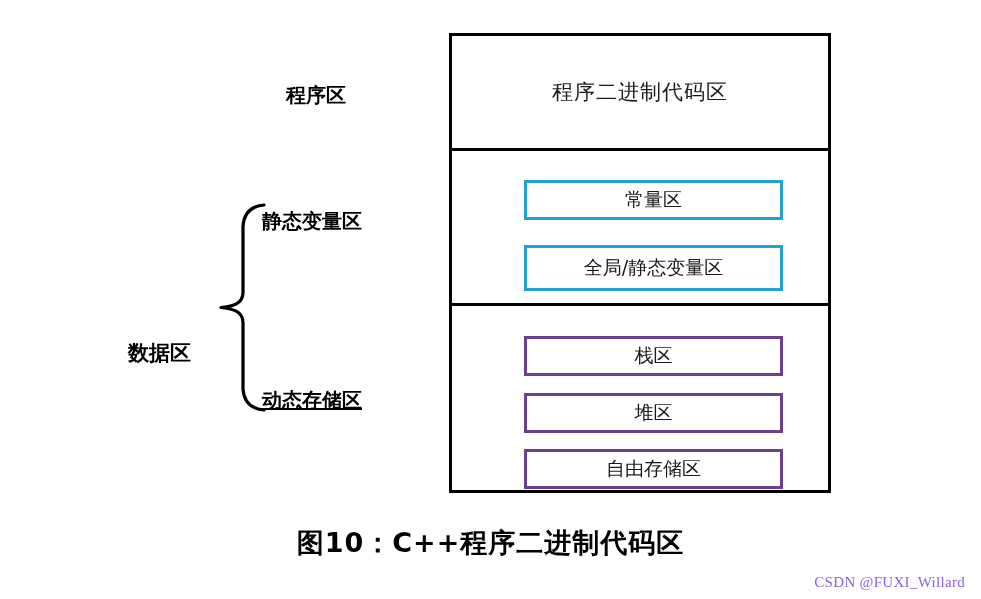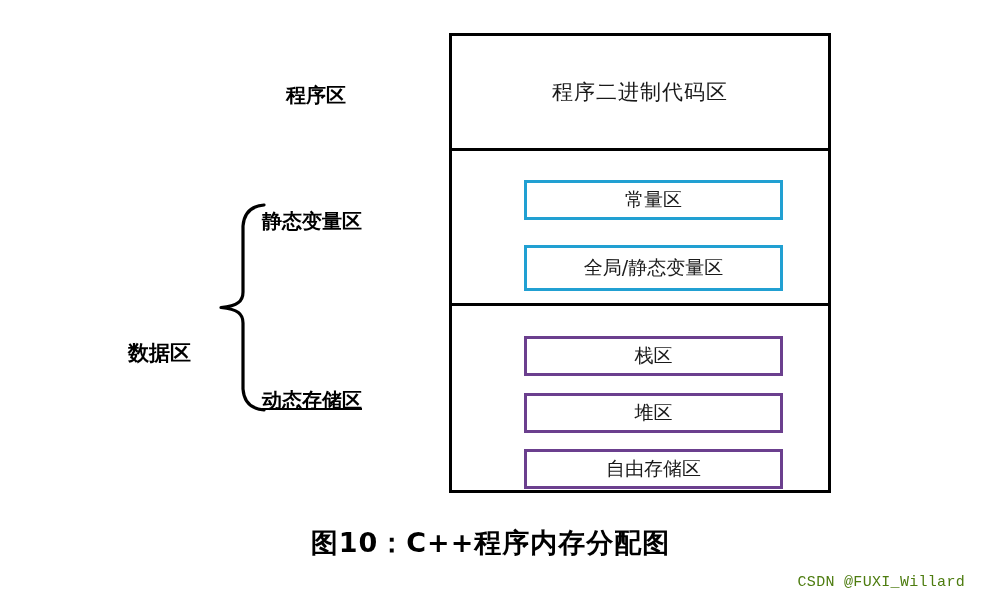--- a/index.html
+++ b/index.html
@@ -124,23 +124,23 @@
     letter-spacing: 1px;
     color: #000000;
   }
 
   
   .watermark {
     position: absolute;
     right: 16px;
     bottom: 8px;
     font-size: 15px;
-    color: #4d7c0f;
+    color: #8b5cf6;
     letter-spacing: 0.3px;
-    font-family: Liberation Mono, monospace;
+    font-family: Liberation Serif, serif;
   }
 </style>
 </head>
 <body>
 
 <div id="diagram">
 
   <div class="side-label lbl-program">程序区</div>
 
   <div class="side-label lbl-static">静态变量区</div>
@@ -181,17 +181,17 @@
       <div class="subbox purple pos-stack">
         <span>栈区</span>
       </div>
       <div class="subbox purple pos-free">
         <span>自由存储区</span>
       </div>
     </div>
 
   </div>
 
-  <div class="caption">图10：C++程序内存分配图</div>
+  <div class="caption">图10：C++程序二进制代码区</div>
 
   <div class="watermark">CSDN @FUXI_Willard</div>
 
 </div>
 
 </body></html>

